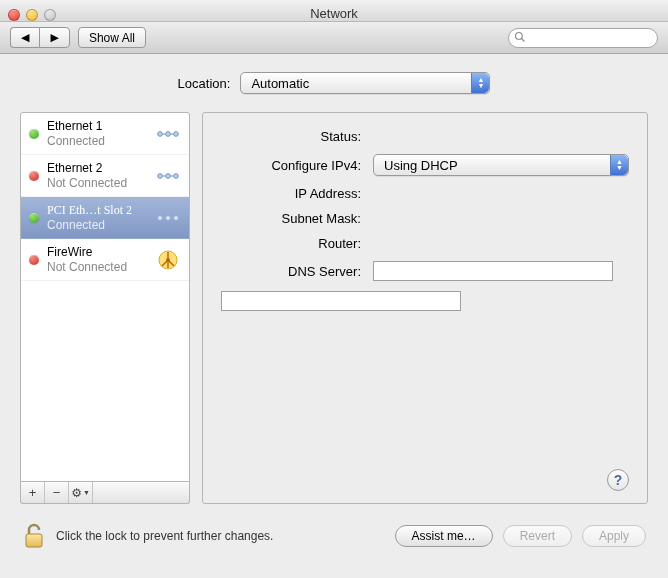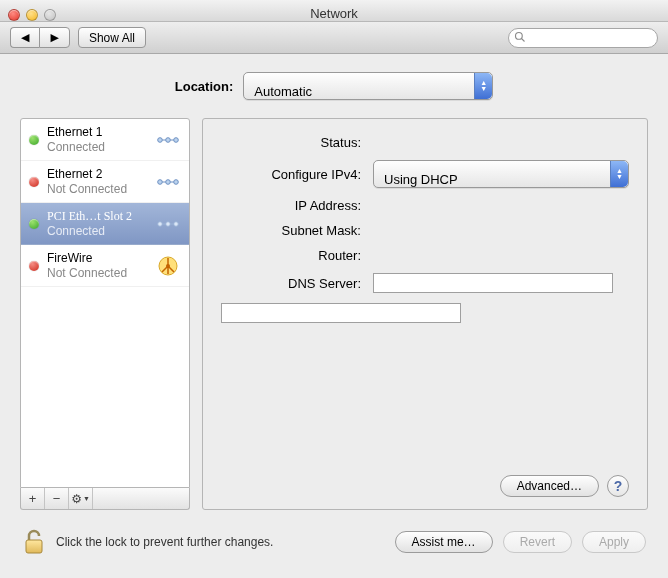--- a/index.html
+++ b/index.html
@@ -92,25 +92,25 @@
     background: #ededed;
     padding: 0;
   }
   .location-row {
     display: flex;
     align-items: center;
     justify-content: center;
     gap: 10px;
     padding: 18px 0 14px;
   }
-  .location-row label { font-size: 13px; font-weight: bold; }
+  .location-row label { font-size: 13px; }
   .popup {
     display: inline-flex;
-    align-items: flex-end;
-    height: 28px;
+    align-items: center;
+    height: 22px;
     min-width: 250px;
     border: 1px solid #999;
     border-radius: 5px;
     background: linear-gradient(#fefefe, #e6e6e6);
     position: relative;
     padding: 0 22px 0 10px;
     font-size: 13px;
     box-shadow: 0 1px 0 rgba(0,0,0,0.08);
   }
   .popup .cap {
@@ -396,21 +396,20 @@
         <div class="lbl">Router:</div>
         <div></div>
 
         <div class="lbl">DNS Server:</div>
         <input class="txt-input" type="text" value="" style="">
 
         <input class="txt-input" type="text" value="" style="">
       </div>
       <div class="spacer"></div>
       <div class="detail-footer">
-        <div class="round-btn">Advanced…</div>
         <div class="help-btn">?</div>
       </div>
     </div>
   </div>
 
   <div class="bottom-bar">
     <span class="lock">
       <svg viewBox="0 0 24 28" width="24" height="28">
         <path d="M7 12 V8 a5 5 0 0 1 10 0" fill="none" stroke="#9a8b5a" stroke-width="2.5"></path>
         <rect x="4" y="12" width="16" height="13" rx="2" fill="url(#g)" stroke="#a8893d"></rect>

